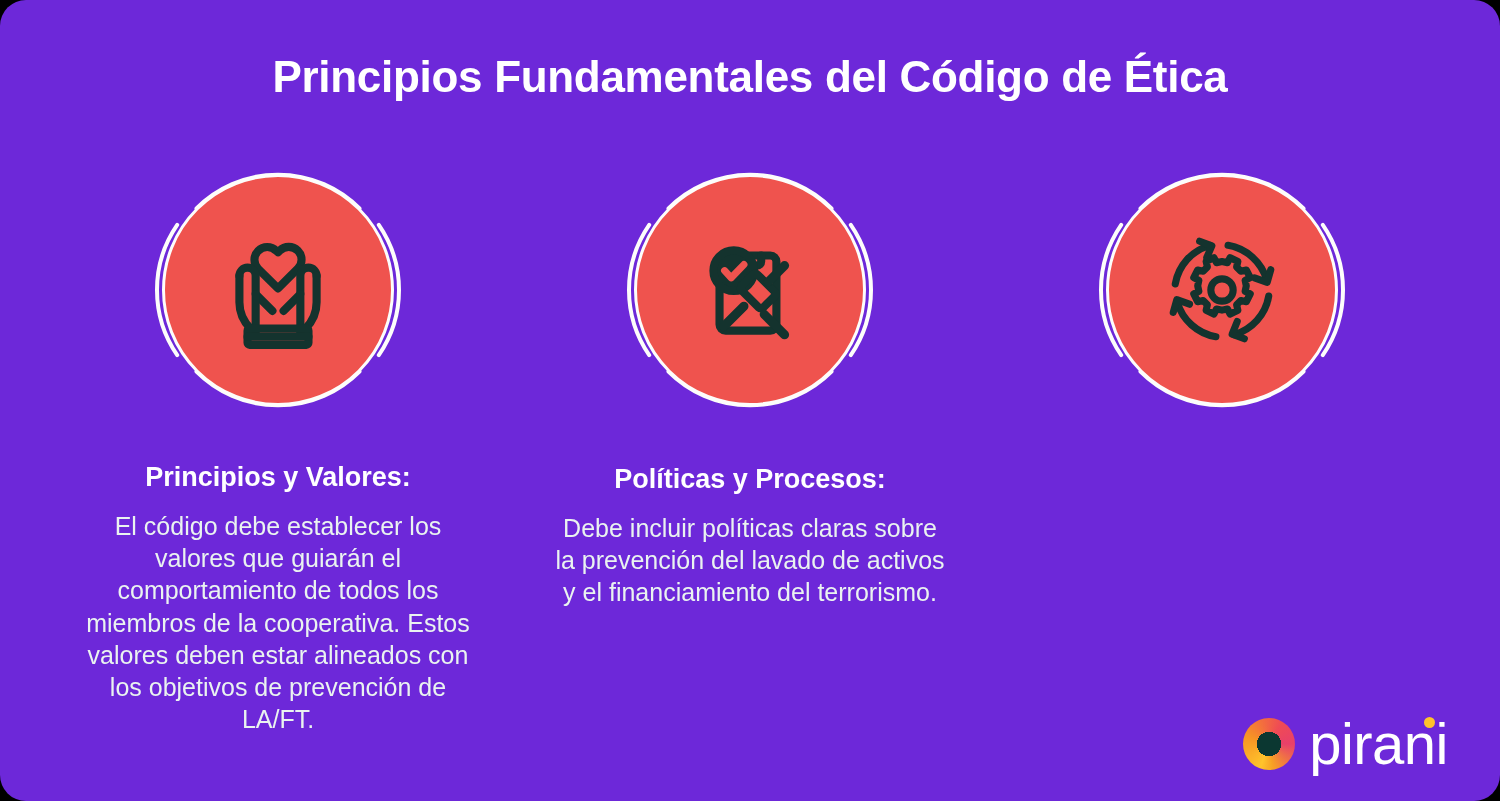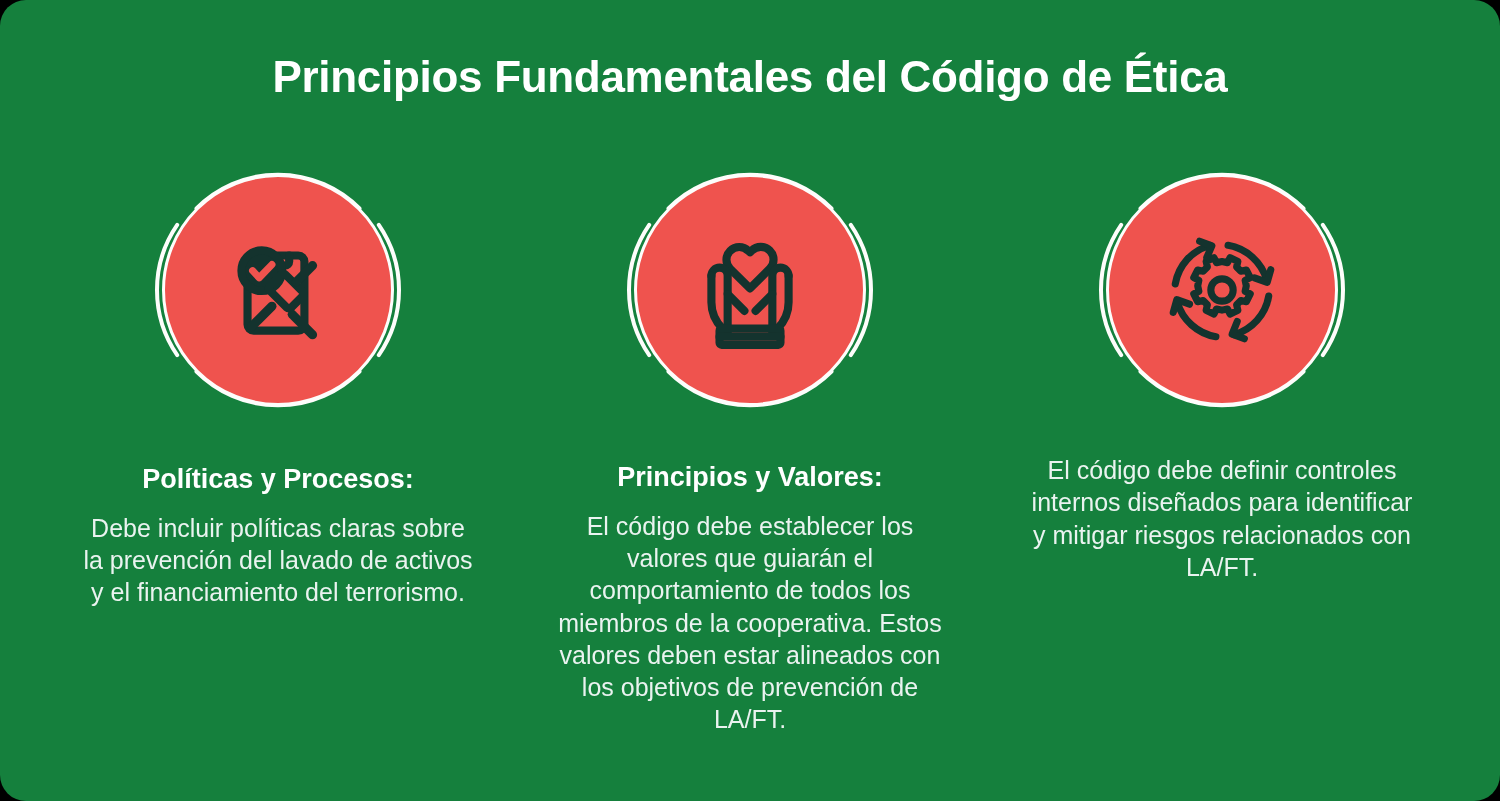--- a/index.html
+++ b/index.html
@@ -11,21 +11,21 @@
     width: 1500px;
     height: 801px;
     overflow: hidden;
     font-family: "Liberation Sans", sans-serif;
   }
 
   #poster {
     position: relative;
     width: 1500px;
     height: 801px;
-    background: #15803d;
+    background: #6d28d9;
     border-radius: 26px;
     overflow: hidden;
     box-sizing: border-box;
   }
 
   
   #title {
     position: absolute;
     top: 52px;
     left: 0;
@@ -154,20 +154,54 @@
   }
 </style>
 </head>
 <body>
 
 <div id="poster">
 
   <div id="title">Principios Fundamentales del Código de Ética</div>
 
   <div id="columns">
+
+    <div class="column col-1">
+      <div class="badge-wrap">
+        <svg class="arcs" viewBox="0 0 300 300">
+          <g fill="none" stroke="#fdfdfb" stroke-width="4" stroke-linecap="round">
+            <path d="M 68.5 68.5 A 115 115 0 0 1 231.5 68.5"></path>
+            <path d="M 250.8 84.9 A 115 115 0 0 1 250.8 215.1"></path>
+            <path d="M 231.5 231.5 A 115 115 0 0 1 68.5 231.5"></path>
+            <path d="M 49.2 215.1 A 115 115 0 0 1 49.2 84.9"></path>
+          </g>
+        </svg>
+        <div class="disc">
+          <svg class="glyph" viewBox="0 0 128 128">
+            <g fill="none" stroke="#14332e" stroke-width="8" stroke-linecap="round" stroke-linejoin="round">
+
+              <path d="M64 62.5 L44.5 43.2 a12.6 12.6 0 0 1 0 -17.8 a12.6 12.6 0 0 1 17.8 0 L64 26.9 l1.7 -1.7 a12.6 12.6 0 0 1 17.8 0 a12.6 12.6 0 0 1 0 17.8 Z"></path>
+
+              <path d="M26 50 a8 8 0 0 1 16 0 v18 l16.5 16.5"></path>
+              <path d="M42 68 v36"></path>
+              <path d="M26 50 v26 c0 10 4 19 11 26 l5 5"></path>
+
+              <path d="M102 50 a8 8 0 0 0 -16 0 v18 L69.5 84.5"></path>
+              <path d="M86 68 v36"></path>
+              <path d="M102 50 v26 c0 10 -4 19 -11 26 l-5 5"></path>
+
+              <rect x="34" y="102" width="60" height="16" rx="2"></rect>
+              <path d="M34 110 h60"></path>
+            </g>
+          </svg>
+        </div>
+      </div>
+      <div class="col-heading">Principios y Valores:</div>
+      <div class="col-body">El código debe establecer los valores que guiarán el comportamiento de todos los miembros de la cooperativa. Estos valores deben estar alineados con los objetivos de prevención de LA/FT.</div>
+    </div>
 
     <div class="column col-2">
       <div class="badge-wrap">
         <svg class="arcs" viewBox="0 0 300 300">
           <g fill="none" stroke="#fdfdfb" stroke-width="4" stroke-linecap="round">
             <path d="M 68.5 68.5 A 115 115 0 0 1 231.5 68.5"></path>
             <path d="M 250.8 84.9 A 115 115 0 0 1 250.8 215.1"></path>
             <path d="M 231.5 231.5 A 115 115 0 0 1 68.5 231.5"></path>
             <path d="M 49.2 215.1 A 115 115 0 0 1 49.2 84.9"></path>
           </g>
@@ -190,54 +224,20 @@
 
               <path d="M78 88 L98 108" stroke-width="9"></path>
             </g>
           </svg>
         </div>
       </div>
       <div class="col-heading">Políticas y Procesos:</div>
       <div class="col-body">Debe incluir políticas claras sobre la prevención del lavado de activos y el financiamiento del terrorismo.</div>
     </div>
 
-    <div class="column col-1">
-      <div class="badge-wrap">
-        <svg class="arcs" viewBox="0 0 300 300">
-          <g fill="none" stroke="#fdfdfb" stroke-width="4" stroke-linecap="round">
-            <path d="M 68.5 68.5 A 115 115 0 0 1 231.5 68.5"></path>
-            <path d="M 250.8 84.9 A 115 115 0 0 1 250.8 215.1"></path>
-            <path d="M 231.5 231.5 A 115 115 0 0 1 68.5 231.5"></path>
-            <path d="M 49.2 215.1 A 115 115 0 0 1 49.2 84.9"></path>
-          </g>
-        </svg>
-        <div class="disc">
-          <svg class="glyph" viewBox="0 0 128 128">
-            <g fill="none" stroke="#14332e" stroke-width="8" stroke-linecap="round" stroke-linejoin="round">
-
-              <path d="M64 62.5 L44.5 43.2 a12.6 12.6 0 0 1 0 -17.8 a12.6 12.6 0 0 1 17.8 0 L64 26.9 l1.7 -1.7 a12.6 12.6 0 0 1 17.8 0 a12.6 12.6 0 0 1 0 17.8 Z"></path>
-
-              <path d="M26 50 a8 8 0 0 1 16 0 v18 l16.5 16.5"></path>
-              <path d="M42 68 v36"></path>
-              <path d="M26 50 v26 c0 10 4 19 11 26 l5 5"></path>
-
-              <path d="M102 50 a8 8 0 0 0 -16 0 v18 L69.5 84.5"></path>
-              <path d="M86 68 v36"></path>
-              <path d="M102 50 v26 c0 10 -4 19 -11 26 l-5 5"></path>
-
-              <rect x="34" y="102" width="60" height="16" rx="2"></rect>
-              <path d="M34 110 h60"></path>
-            </g>
-          </svg>
-        </div>
-      </div>
-      <div class="col-heading">Principios y Valores:</div>
-      <div class="col-body">El código debe establecer los valores que guiarán el comportamiento de todos los miembros de la cooperativa. Estos valores deben estar alineados con los objetivos de prevención de LA/FT.</div>
-    </div>
-
     <div class="column col-3">
       <div class="badge-wrap">
         <svg class="arcs" viewBox="0 0 300 300">
           <g fill="none" stroke="#fdfdfb" stroke-width="4" stroke-linecap="round">
             <path d="M 68.5 68.5 A 115 115 0 0 1 231.5 68.5"></path>
             <path d="M 250.8 84.9 A 115 115 0 0 1 250.8 215.1"></path>
             <path d="M 231.5 231.5 A 115 115 0 0 1 68.5 231.5"></path>
             <path d="M 49.2 215.1 A 115 115 0 0 1 49.2 84.9"></path>
           </g>
         </svg>
@@ -256,19 +256,25 @@
 
               <path d="M110 70 A48 48 0 0 1 76 108"></path>
               <path d="M86 112 L74 107.5 L79 95"></path>
 
               <path d="M58 110 A48 48 0 0 1 20 76"></path>
               <path d="M16 86 L19.5 73.5 L32 78"></path>
             </g>
           </svg>
         </div>
       </div>
-      <div class="col-body">El código debe definir controles internos diseñados para identificar y mitigar riesgos relacionados con LA/FT.</div>
     </div>
 
   </div>
 
+  <div id="logo">
+    <div class="mark"></div>
+    <div class="wordmark">
+      <span>pirani</span>
+      <span class="idot"></span>
+    </div>
+  </div>
 
 </div>
 
 </body></html>

